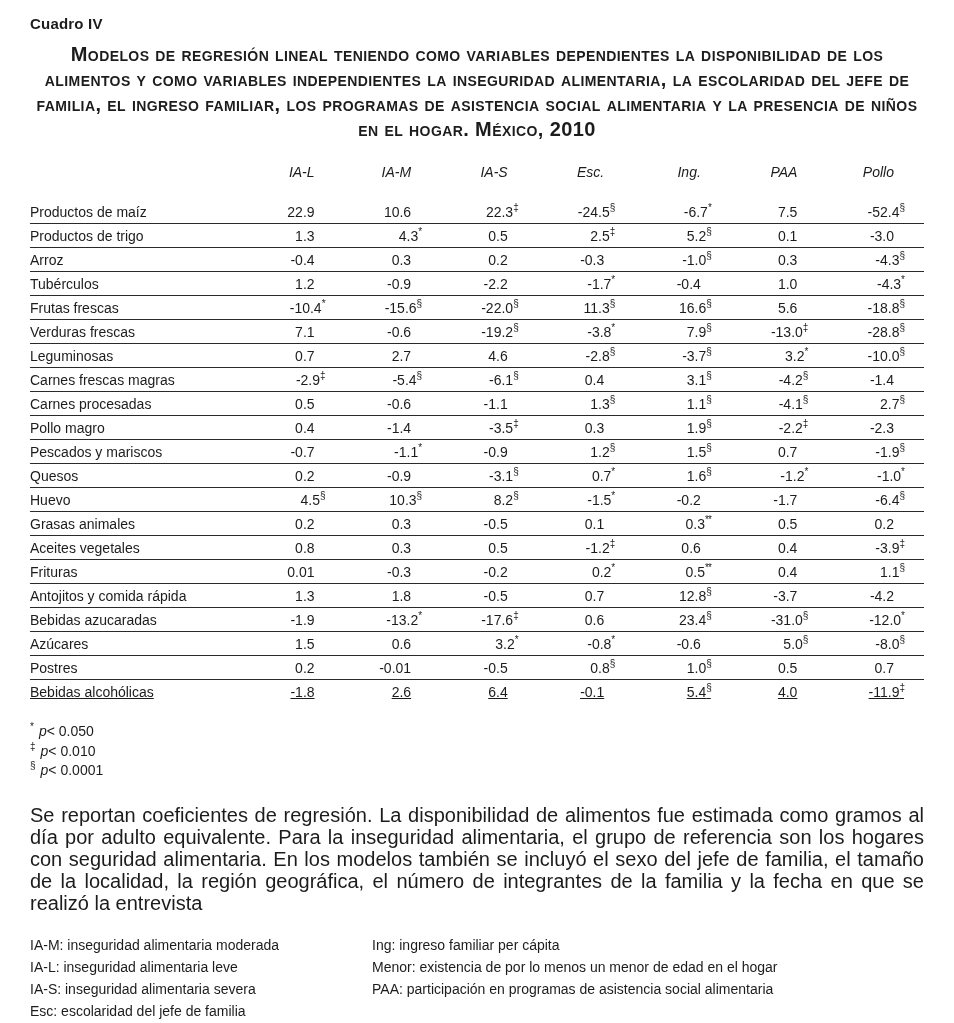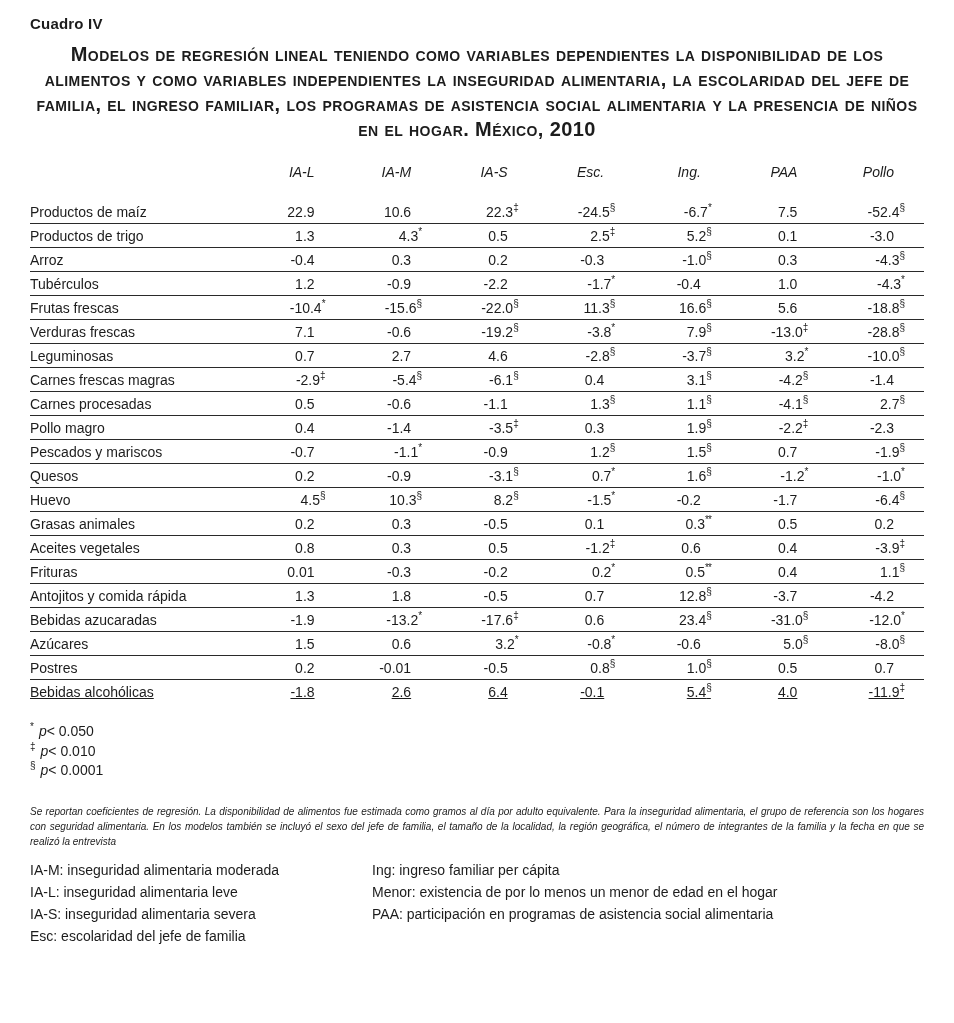--- a/index.html
+++ b/index.html
@@ -43,21 +43,21 @@
     margin-right:-10px;letter-spacing:-1px;
   }
 
   
   .fnlist{margin-top:16px;font-size:14px;line-height:16px;}
   .fnlist .fn sup{font-size:10px;margin-right:5px;}
   .fnlist .fn i{font-style:italic;}
 
   
   .notes{
-    margin-top:26px;font-size:10px;line-height:15px;text-align:justify;font-style:italic;
+    margin-top:26px;font-size:20px;line-height:22px;text-align:justify;
   }
 
   
   .legend{display:grid;grid-template-columns:342px auto;column-gap:0;
     margin-top:10px;font-size:14px;line-height:22px;}
   .legend .col div{white-space:nowrap;}
 </style>
 </head>
 <body>
 

